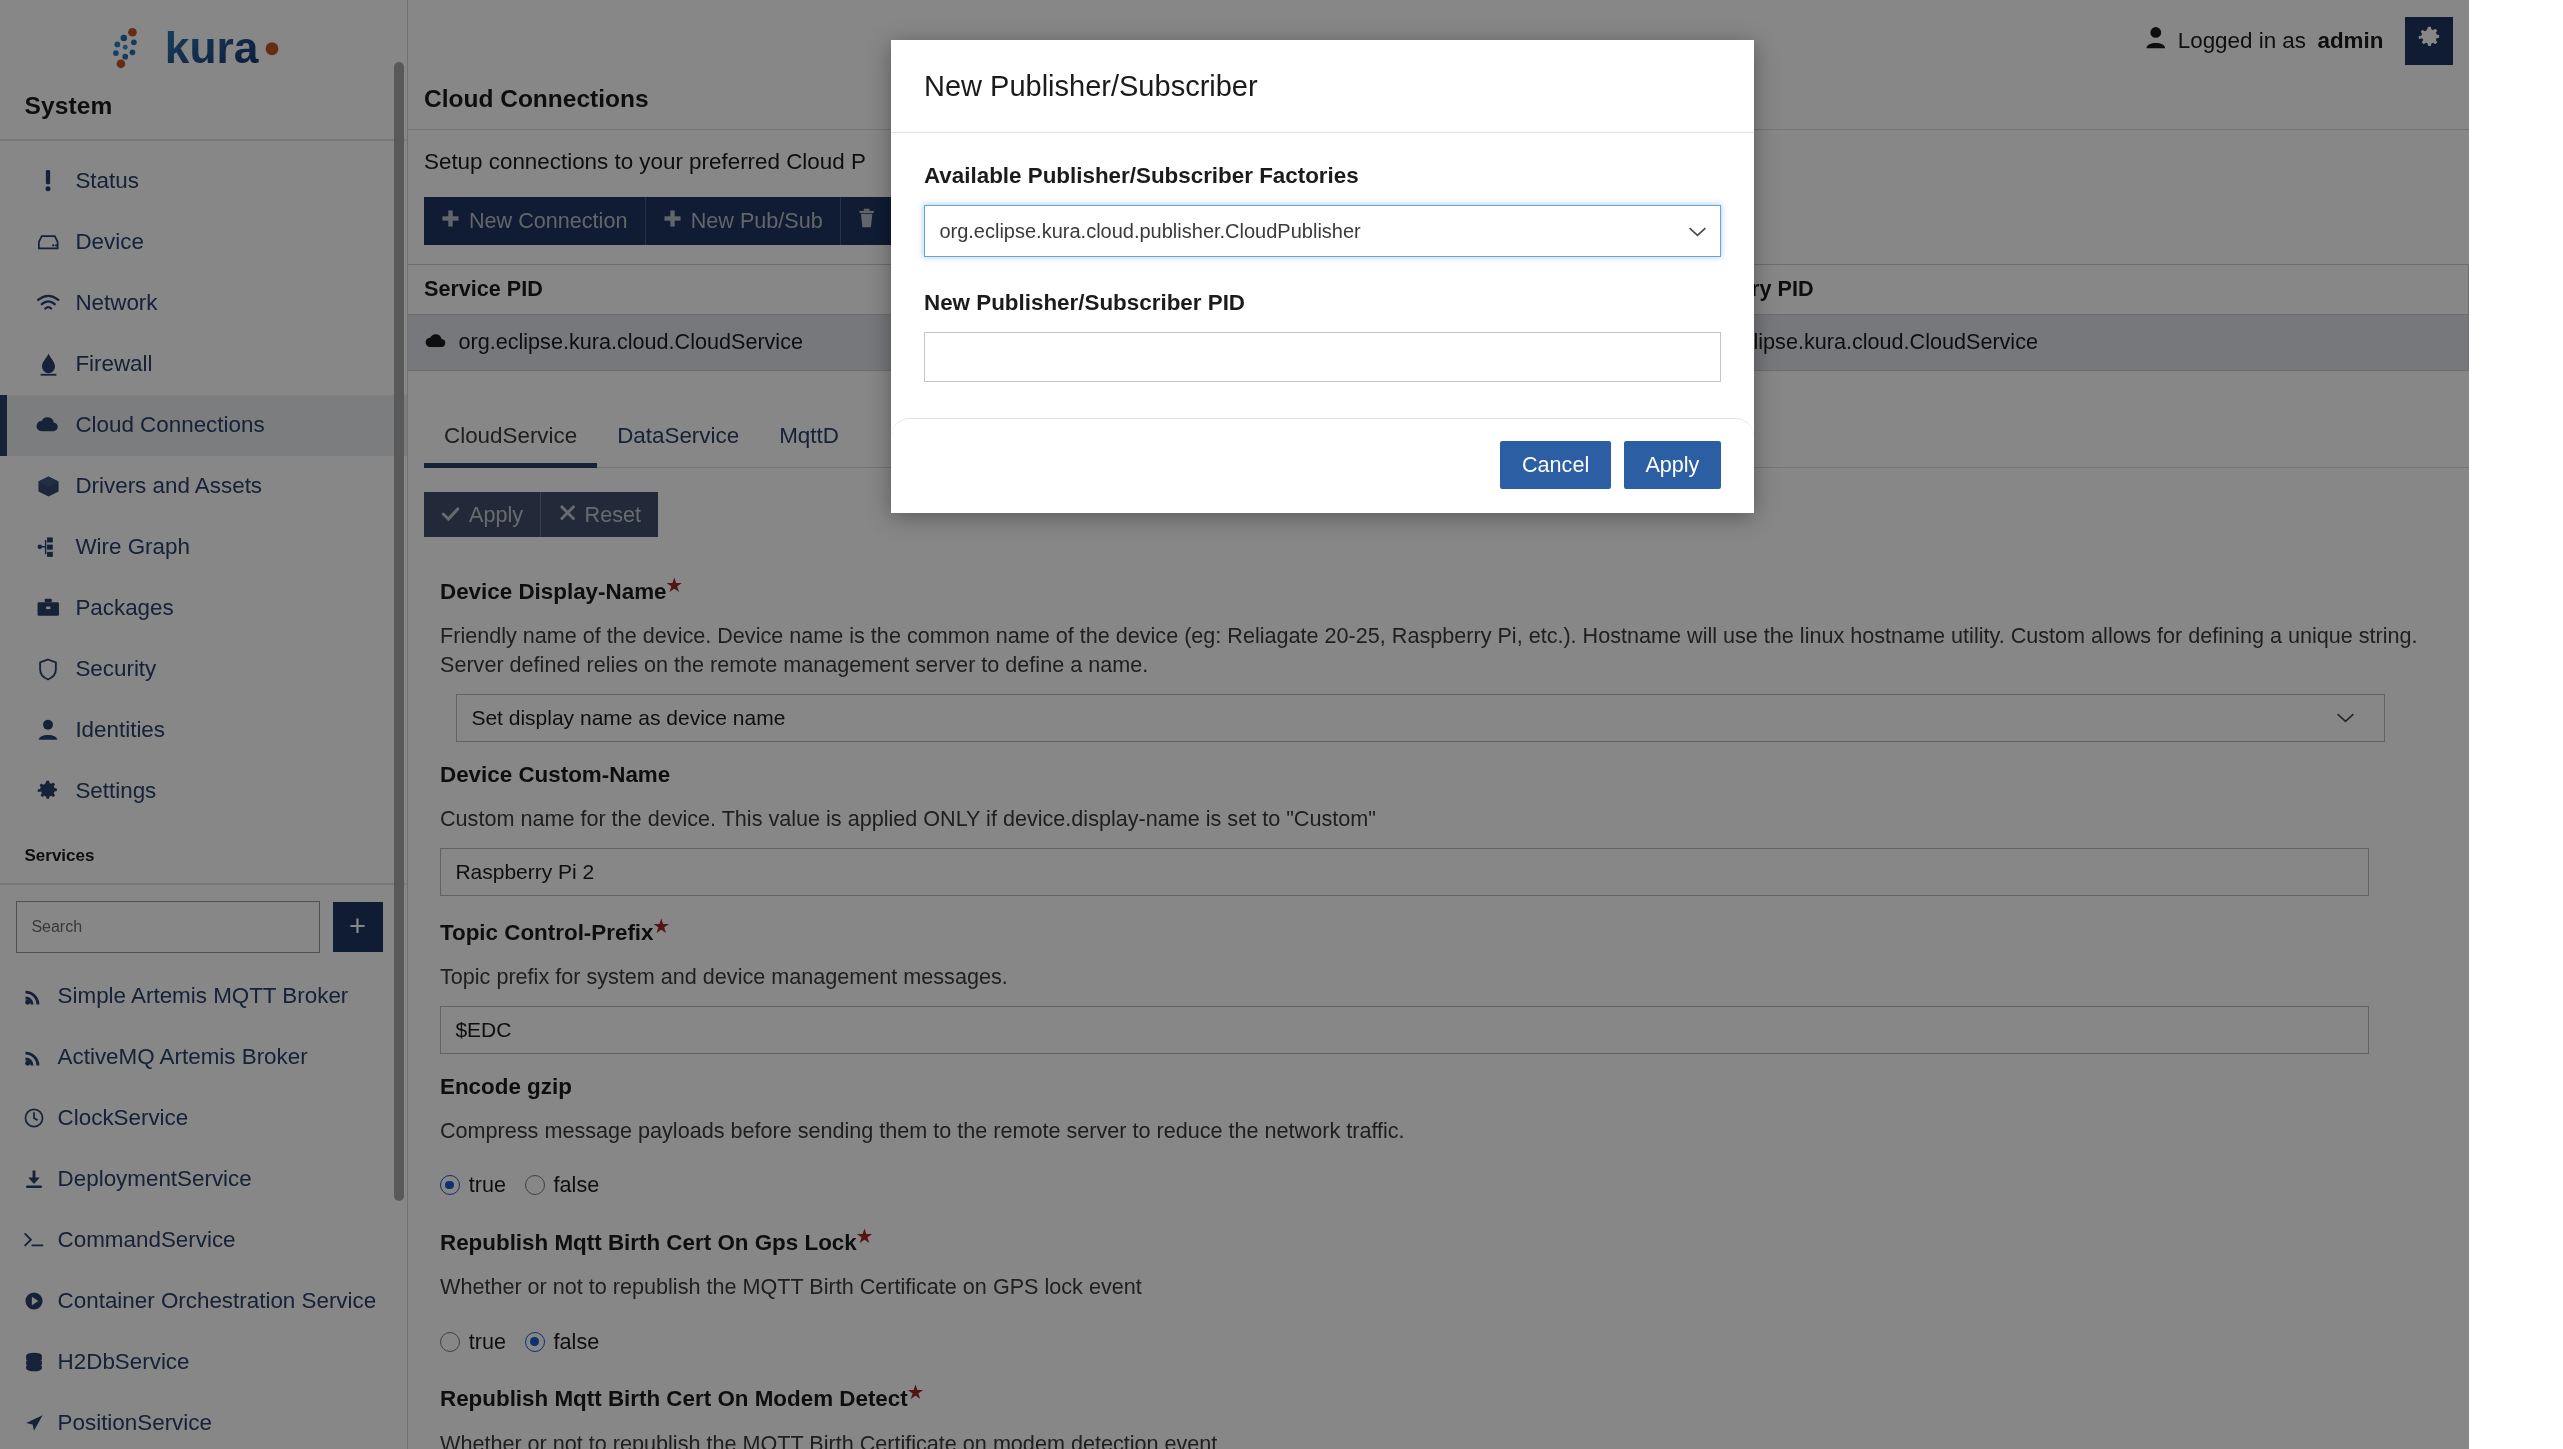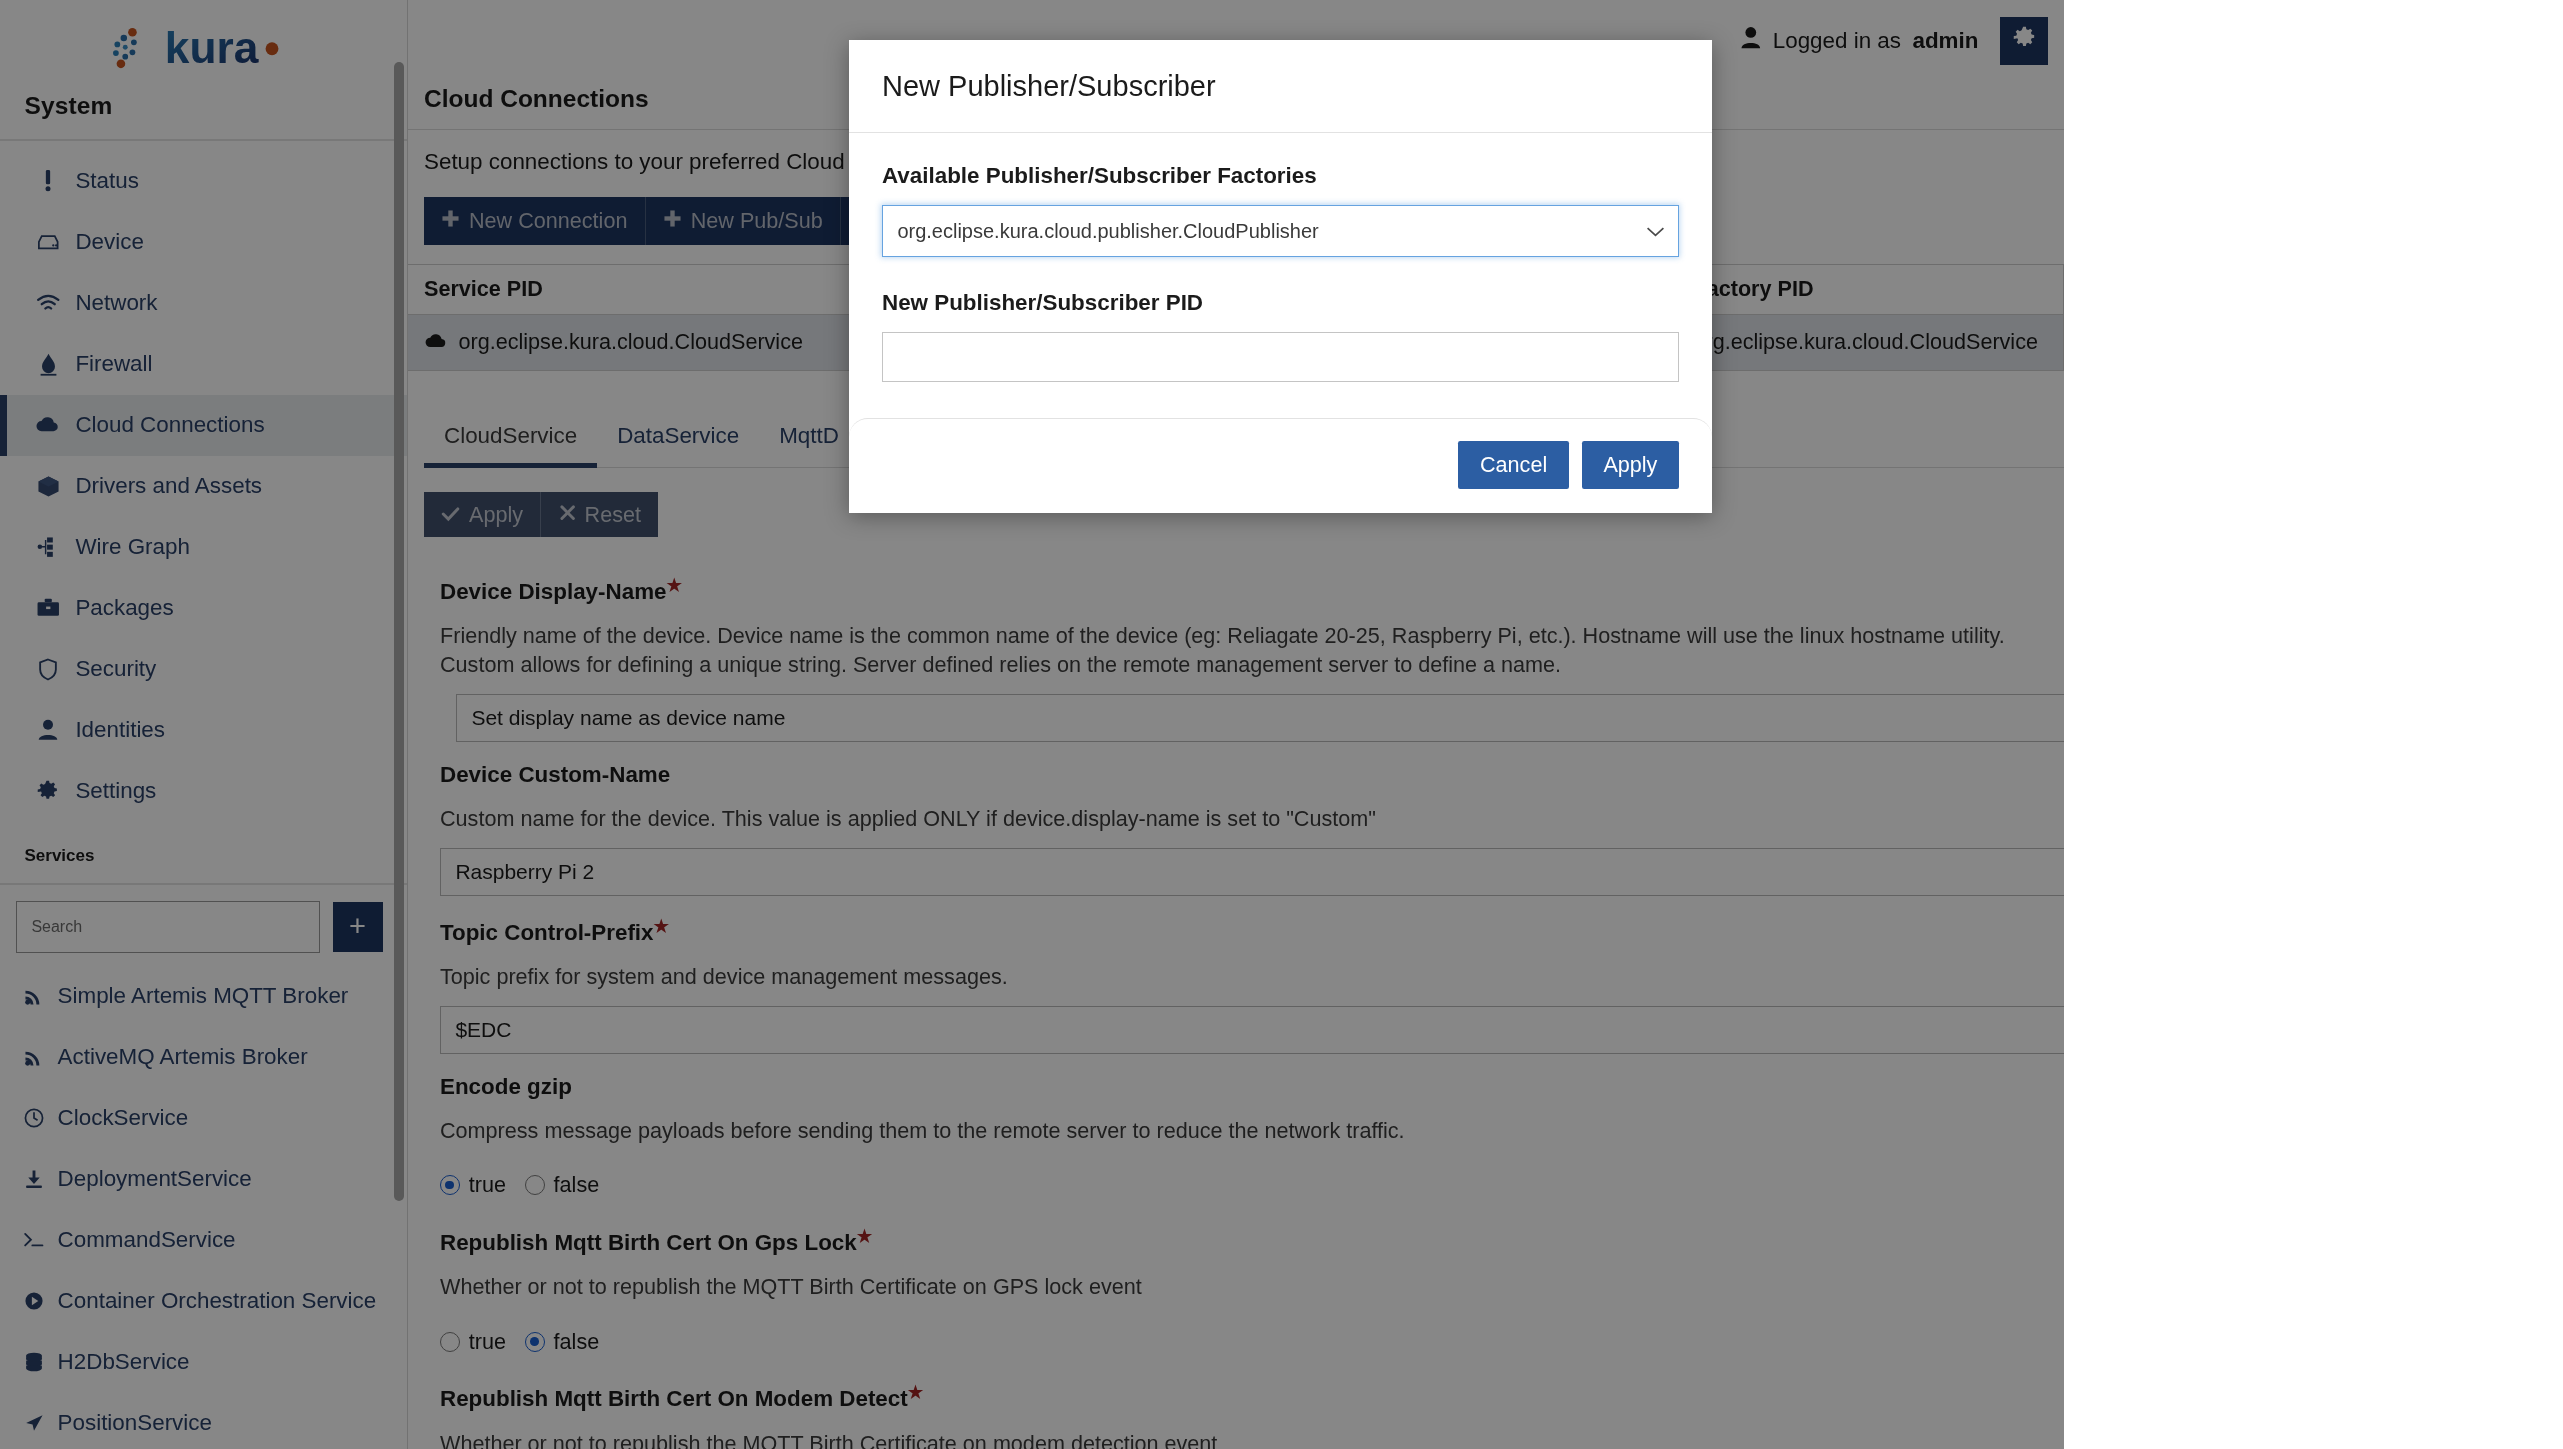--- a/index.html
+++ b/index.html
@@ -2,21 +2,21 @@
 <html style="font-size:11.5px"><head>
 <meta charset="utf-8">
 <style>
   * { box-sizing: border-box; margin: 0; padding: 0; }
   html, body {
     width: 2563px; height: 1450px;
     overflow: hidden;
     font-family: "Liberation Sans", sans-serif;
     background: #ffffff;
   }
-  .app { position: relative; width: 2064px; height: 1450px; }
+  .app { position: relative; width: 2469px; height: 1450px; }
 
   
   .page {
     position: absolute; inset: 0;
     display: flex;
     background: #ffffff;
   }
 
   
   .sidebar {
@@ -265,21 +265,21 @@
   }
 
   
   .dim {
     position: absolute; inset: 0;
     background: rgba(0,0,0,0.47);
     z-index: 40;
   }
   .modal {
     position: absolute;
-    left: 849px; top: 40px;
+    left: 891px; top: 40px;
     width: 863px;
     background: #fff;
     z-index: 50;
     box-shadow: 0 4.3px 21.6px rgba(0,0,0,.35);
   }
   .modal-head {
     padding: 30px 33px 29px 33px;
     border-bottom: 1.4px solid #e2e2e2;
   }
   .modal-title { font-size: 29px; color: #1b1b1b; font-weight: normal; }

